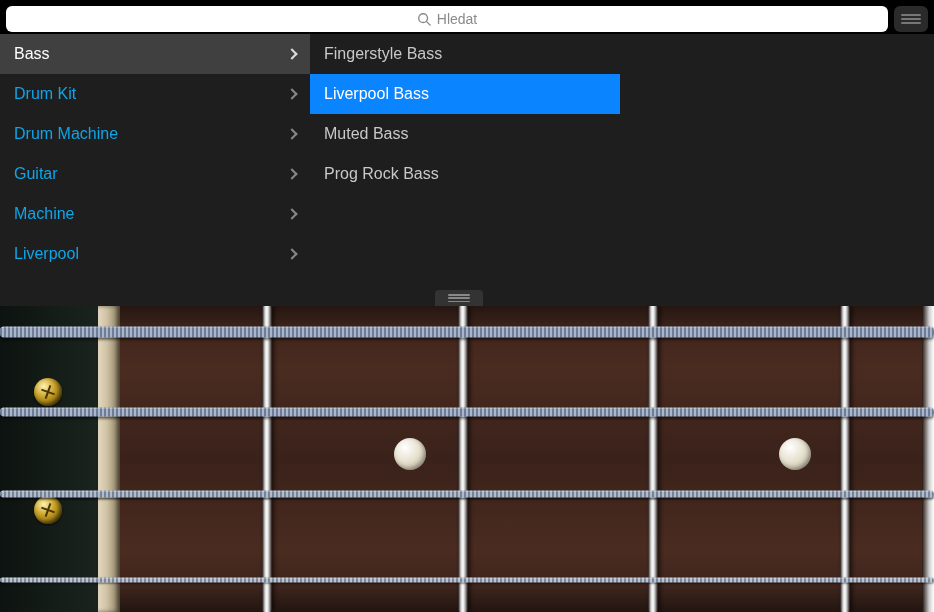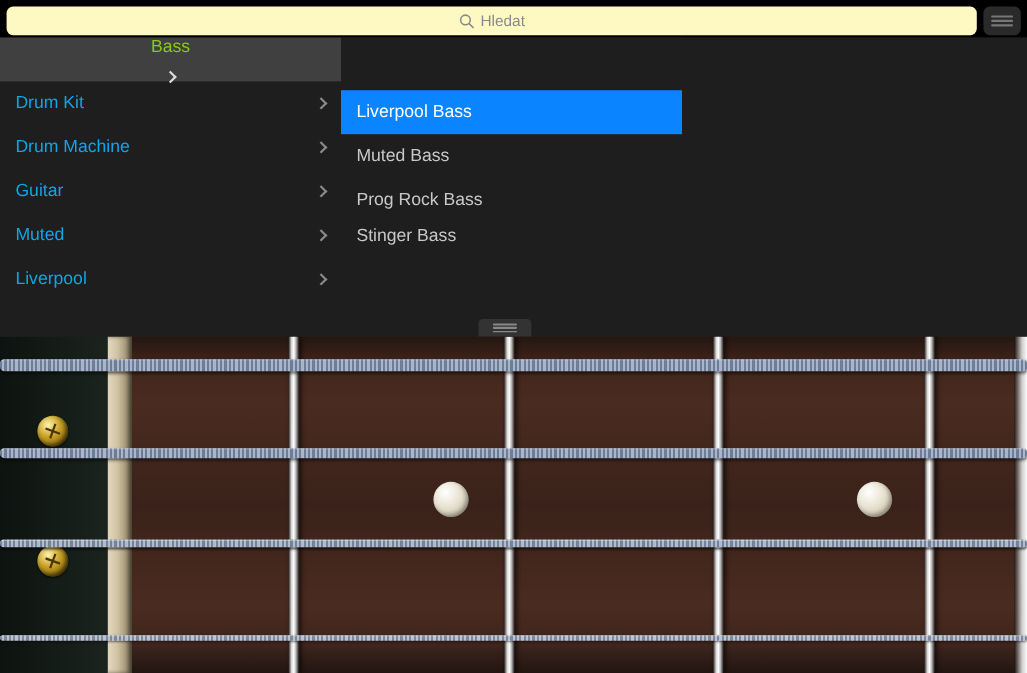--- a/index.html
+++ b/index.html
@@ -14,21 +14,21 @@
   
   .searchbar-wrap {
     position: absolute;
     top: 6px; left: 6px; right: 6px;
     height: 26px;
     display: flex;
     gap: 6px;
   }
   .searchbar {
     flex: 1;
-    background: #fef9c3;
+    background: #ffffff;
     border-radius: 6px;
     display: flex;
     align-items: center;
     justify-content: center;
     color: #8a8a8a;
     font-size: 14px;
     gap: 6px;
   }
   .searchbar svg { width: 14px; height: 14px; }
   .drag-handle {
@@ -70,22 +70,21 @@
     display: flex;
     align-items: center;
     padding: 0 14px;
     color: #0ea5e9;
     font-size: 16px;
     justify-content: space-between;
     cursor: pointer;
   }
   .cat.selected {
     background: #404040;
-    color: #84cc16;
-    flex-direction: column;
+    color: #ffffff;
   }
   .chevron {
     width: 8px; height: 8px;
     border-top: 2px solid #888;
     border-right: 2px solid #888;
     transform: rotate(45deg);
   }
   .cat.selected .chevron { border-color: #ddd; }
 
   .sub {
@@ -93,21 +92,20 @@
     display: flex;
     align-items: center;
     padding: 0 14px;
     color: #c8c8c8;
     font-size: 16px;
     cursor: pointer;
   }
   .sub.selected {
     background: #0a84ff;
     color: #fff;
-    margin-top: 48px;
   }
   .sub.cut {
     height: 28px;
     align-items: flex-start;
     padding-top: 4px;
     overflow: hidden;
   }
 
   
   .mid-handle {
@@ -270,41 +268,41 @@
     </div>
     <div class="cat">
       <span>Drum Machine</span>
       <span class="chevron"></span>
     </div>
     <div class="cat">
       <span>Guitar</span>
       <span class="chevron"></span>
     </div>
     <div class="cat">
-      <span>Muted</span>
+      <span>Machine</span>
       <span class="chevron"></span>
     </div>
     <div class="cat">
       <span>Liverpool</span>
       <span class="chevron"></span>
     </div>
   </div>
 
   <div class="col-right">
+    <div class="sub">
+      <span>Fingerstyle Bass</span>
+    </div>
     <div class="sub selected">
       <span>Liverpool Bass</span>
     </div>
     <div class="sub">
       <span>Muted Bass</span>
     </div>
     <div class="sub">
       <span>Prog Rock Bass</span>
-    </div>
-    <div class="sub cut">
-      <span>Stinger Bass</span>
     </div>
   </div>
 </div>
 
 <div class="mid-handle">
   <div class="drag-lines-mid">
       <div></div>
       <div></div>
       <div></div>
     </div>

